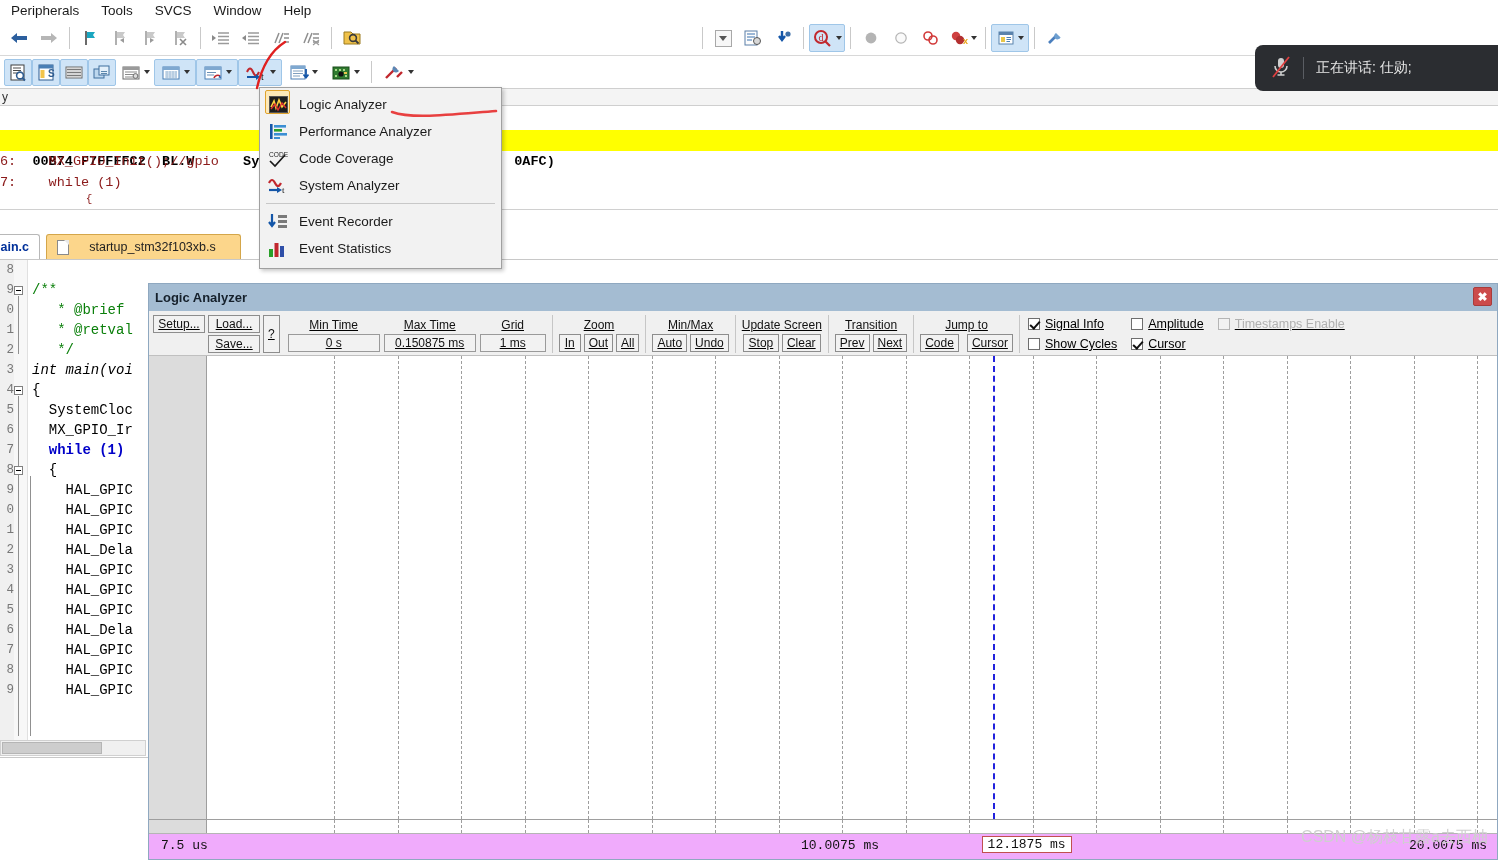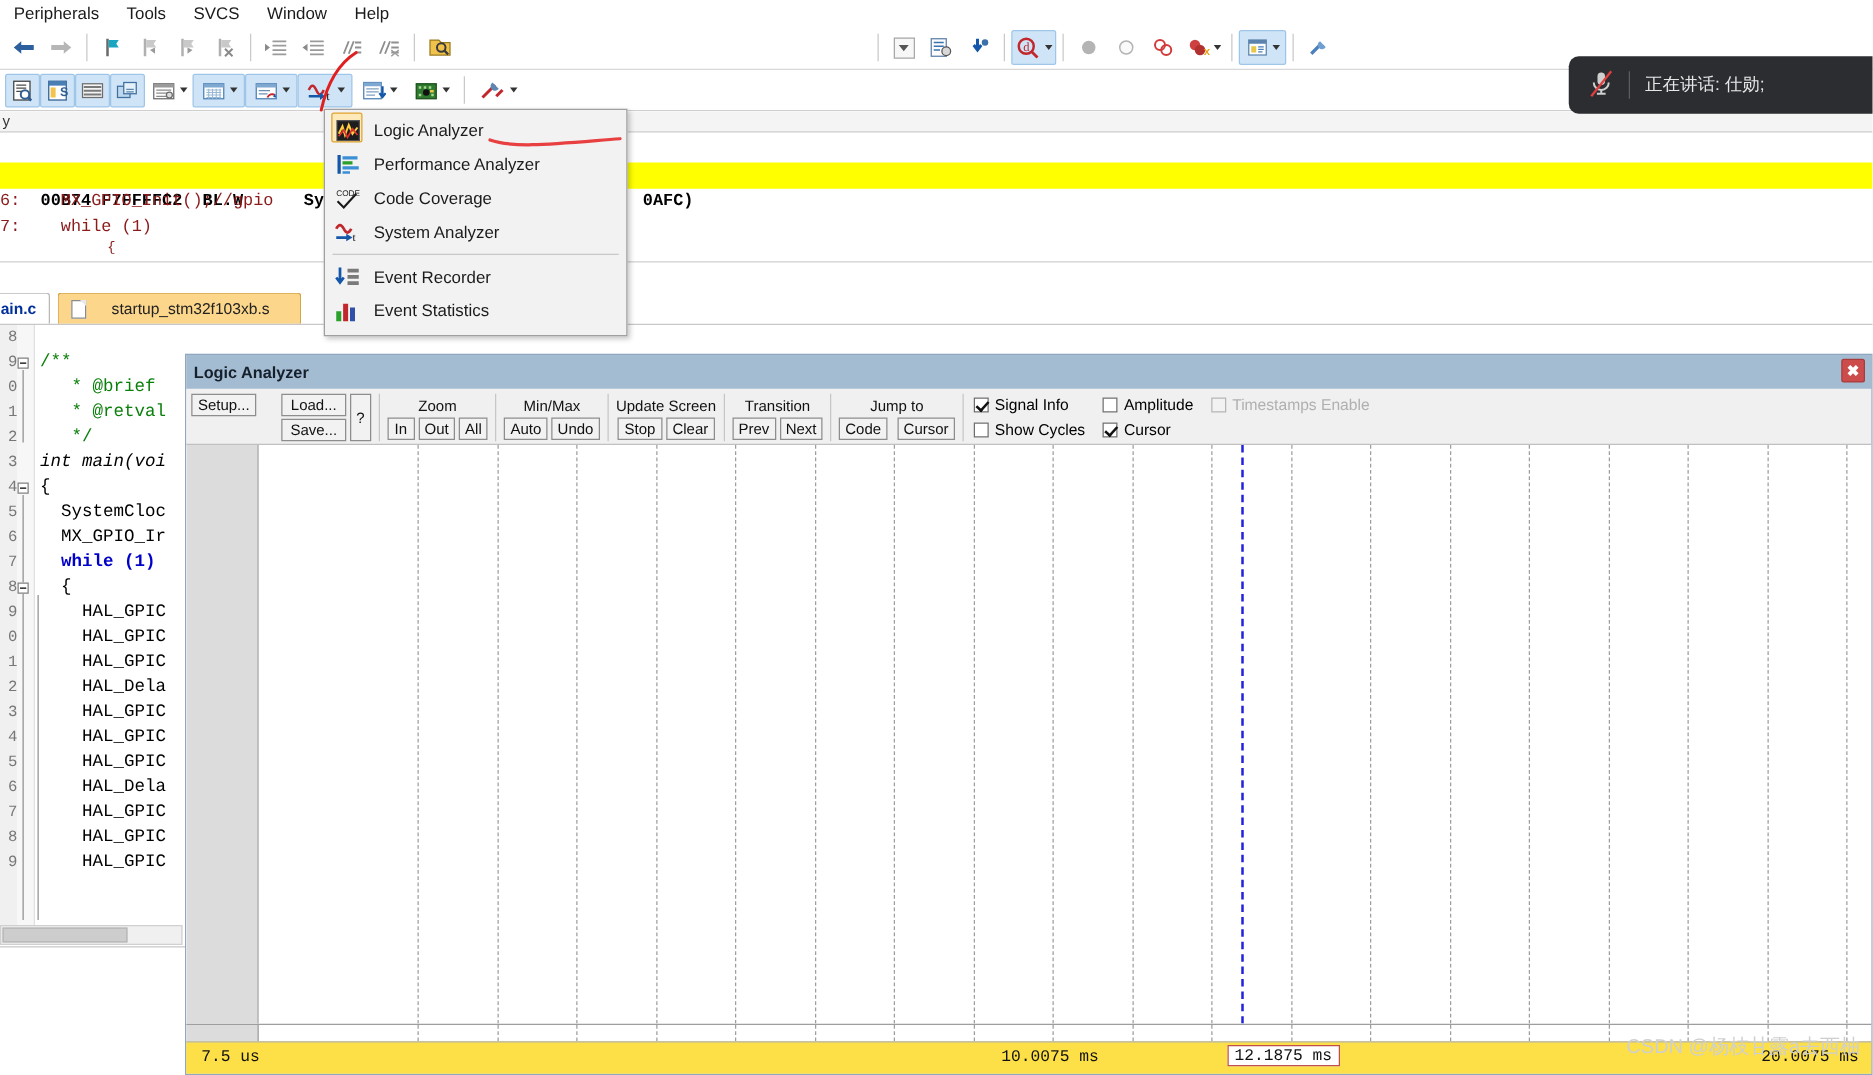--- a/index.html
+++ b/index.html
@@ -182,21 +182,21 @@
     display:flex; align-items:center; justify-content:center;
     color:#fff; font-size:12px; font-weight:bold; line-height:1;
   }
 
   
   #la-toolbar {
     height:45px; background:#f0f0f0; flex:0 0 auto;
     display:flex; align-items:stretch; border-bottom:1px solid #c0c0c0;
     padding:2px 0 0 2px;
   }
-  .la-group { display:flex; align-items:stretch; padding:0 4px; }
+  .la-group { display:flex; align-items:stretch; padding:0 4px;text-decoration:underline; }
   .la-vsep { width:1px; background:#c6c6c6; margin:2px 2px; }
   .la-btn {
     border:1px solid #8d8d8d; background:#f2f2f2;
     font-size:12px; color:#111; display:flex; align-items:center;
     justify-content:center; padding:0 4px; height:18px; min-width:22px;
     font-family:"Liberation Sans", sans-serif;
   }
   .la-stack { display:flex; flex-direction:column; justify-content:center; gap:2px; }
   .la-col { display:flex; flex-direction:column; align-items:center; justify-content:center; }
   .la-lbl { font-size:12px; color:#111; height:18px; line-height:18px; white-space:nowrap; }
@@ -237,21 +237,21 @@
   #la-axis {
     height:14px; background:#ffffff; border-top:1px solid #9e9e9e;
     position:relative; flex:0 0 auto; display:flex;
   }
   #la-axis .axleft { width:58px; background:#dcdcdc; border-right:1px solid #9e9e9e; flex:0 0 auto;}
   #la-axis .axmain { flex:1 1 auto; position:relative; }
   .axtick { position:absolute; top:0; bottom:0; width:0; border-left:1px dashed #9e9e9e; }
 
   
   #la-status {
-    height:26px; background:#fde047; border-top:1px solid #b5b5b5;
+    height:26px; background:#f0abfc; border-top:1px solid #b5b5b5;
     position:relative; flex:0 0 auto;
     font-family:"Liberation Mono", monospace; font-size:13px; color:#111;
   }
   #la-status .stxt { position:absolute; top:4px; white-space:nowrap; }
   #la-cursorbox {
     position:absolute; top:2px; left:812px;
     border:1px solid #c05050; background:#fff;
     padding:0px 5px; font-family:"Liberation Mono", monospace; font-size:13px;
   }
 
@@ -737,29 +737,43 @@
     <div id="la-close">✖</div>
   </div>
 
   <div id="la-toolbar">
 
     <div class="la-group" style="padding-left:2px">
       <div class="la-stack">
         <div class="la-btn" style="min-width:52px">Setup...</div>
         <div style="height:18px"></div>
       </div>
-      <div class="la-stack" style="margin-left:20px">
+      <div class="la-stack" style="margin-left:3px">
         <div class="la-btn" style="min-width:52px">Load...</div>
         <div class="la-btn" style="min-width:52px">Save...</div>
       </div>
       <div class="la-stack" style="margin-left:3px;justify-content:center">
         <div class="la-btn" style="height:38px;min-width:15px">?</div>
       </div>
     </div>
 
+    <div class="la-group" style="gap:4px">
+      <div class="la-col">
+        <div class="la-lbl">Min Time</div>
+        <div class="la-field" style="min-width:92px">0 s</div>
+      </div>
+      <div class="la-col">
+        <div class="la-lbl">Max Time</div>
+        <div class="la-field" style="min-width:92px">0.150875 ms</div>
+      </div>
+      <div class="la-col">
+        <div class="la-lbl">Grid</div>
+        <div class="la-field" style="min-width:66px">1 ms</div>
+      </div>
+    </div>
 
     <div class="la-vsep"></div>
 
     <div class="la-group">
       <div class="la-col">
         <div class="la-lbl">Zoom</div>
         <div class="la-row">
           <div class="la-btn">In</div>
           <div class="la-btn">Out</div>
           <div class="la-btn">All</div>

